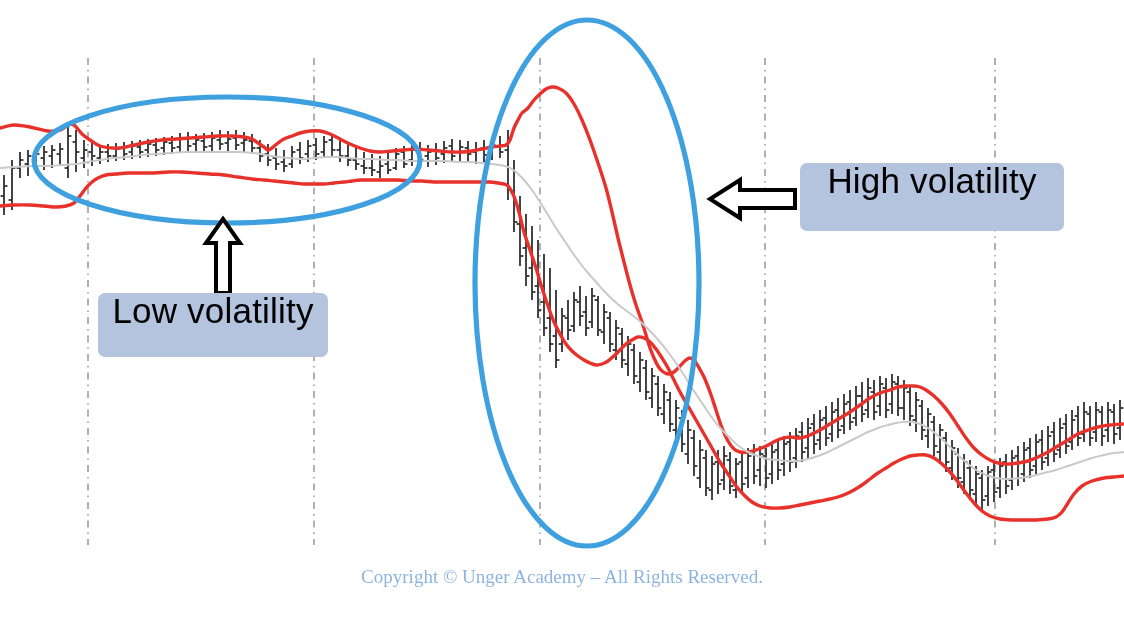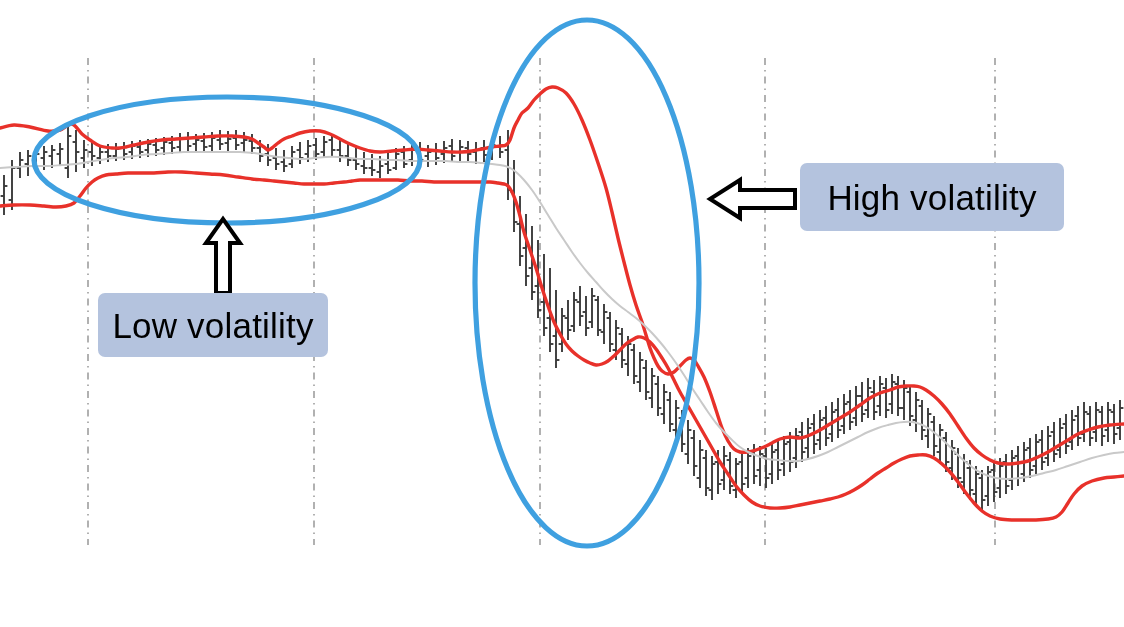--- a/index.html
+++ b/index.html
@@ -9,21 +9,20 @@
   #chart-svg{position:absolute;left:0;top:0;width:1124px;height:627px;}
 
   .callout{
     position:absolute;
     background:#b4c3de;
     border-radius:7px;
     color:#000000;
     font-size:35px;
     line-height:1;
     display:flex;
-    align-items:center;
     justify-content:center;
     letter-spacing:0.2px;
     white-space:nowrap;
   }
   #callout-low{ left:98px; top:293px; width:230px; height:64px; }
   #callout-high{ left:800px; top:163px; width:264px; height:68px; }
 
   #copyright{
     position:absolute;
     left:0; top:566px; width:1124px;
@@ -900,14 +899,15 @@
   </svg>
 
   <div class="callout" id="callout-low">
     <span>Low volatility</span>
   </div>
 
   <div class="callout" id="callout-high">
     <span>High volatility</span>
   </div>
 
+  <div id="copyright">Copyright © Unger Academy – All Rights Reserved.</div>
 
 </div>
 
 </body></html>

